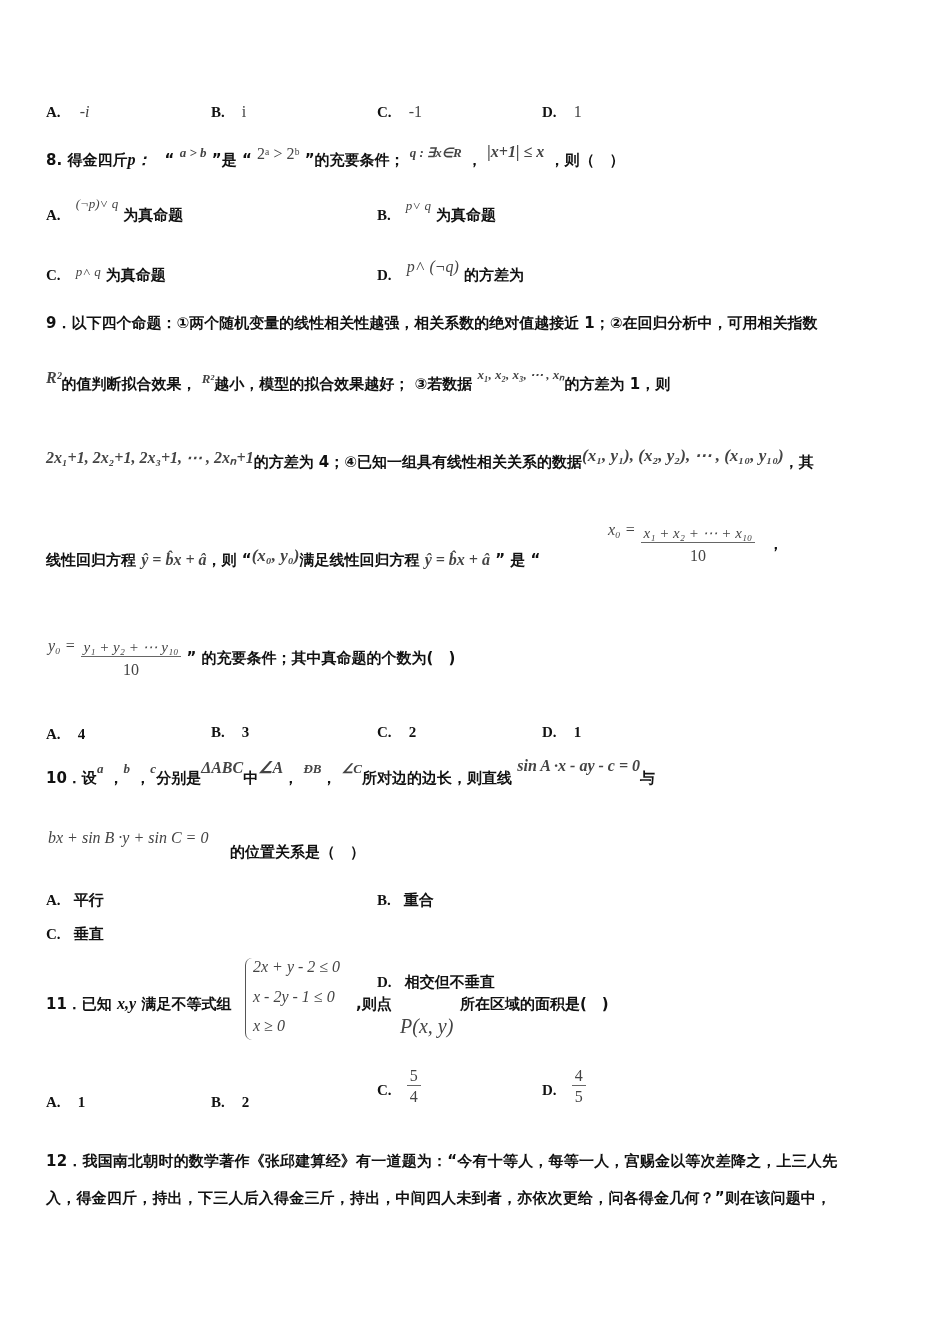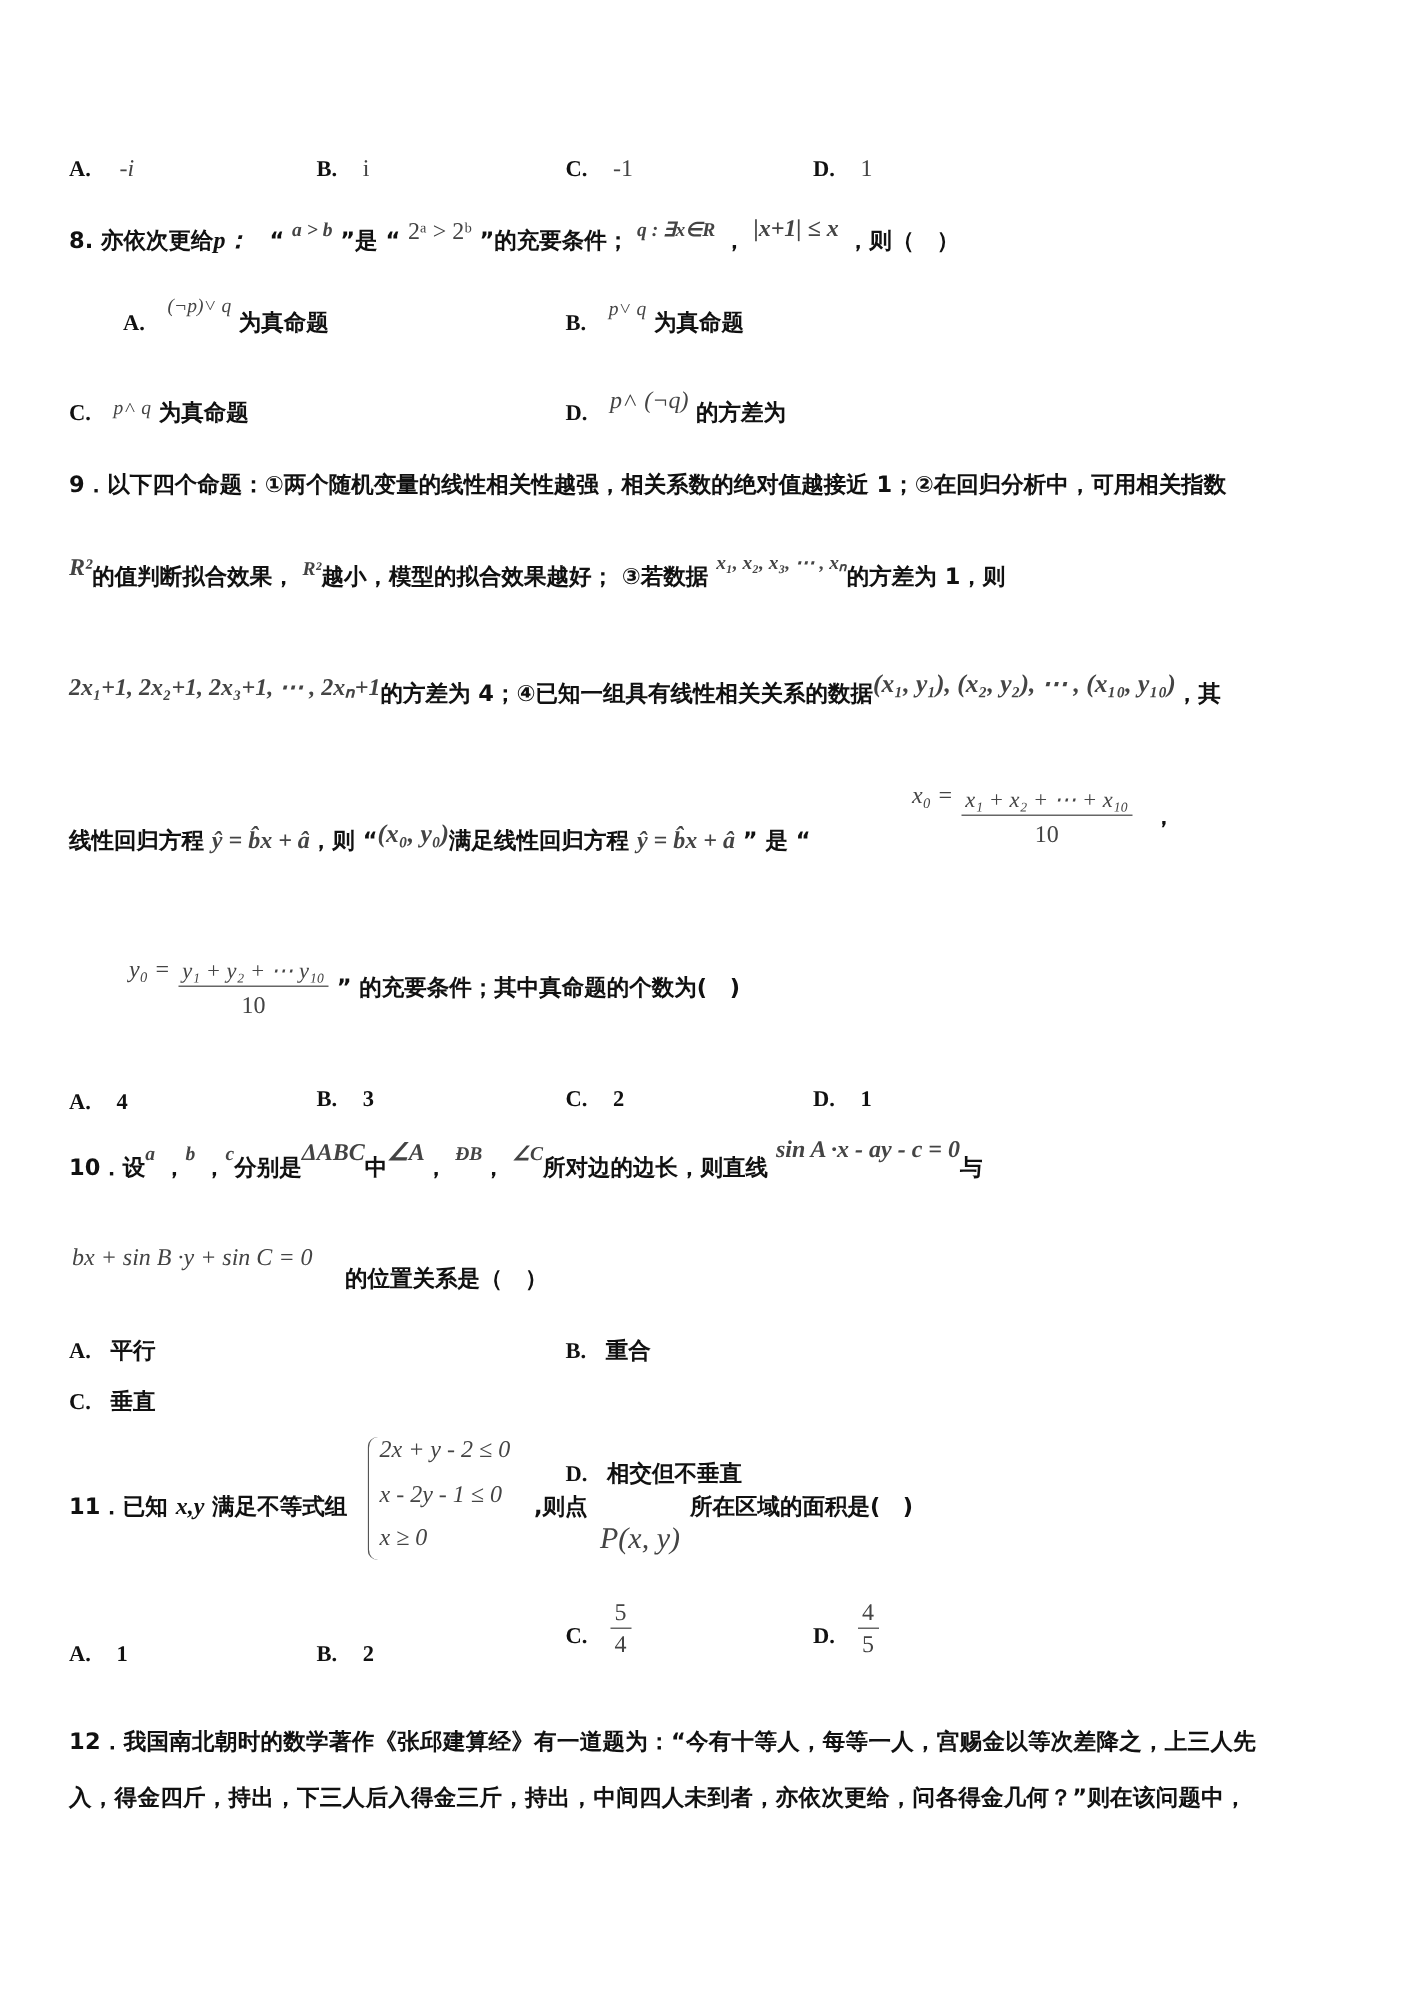--- a/index.html
+++ b/index.html
@@ -30,34 +30,34 @@
   <span class="lbl">C.</span>
   <span class="m" style="margin-left:12px;">-1</span>
 </div>
 <div class="abs" style="left:542px;top:102px;">
   <span class="lbl">D.</span>
   <span class="m" style="margin-left:12px;">1</span>
 </div>
 
 <div class="abs cn" style="left:46px;top:150px;">
   <span>8.</span>
-  <span>亦依次更给</span><span class="mi" style="font-weight:bold;color:#111;">p：</span>
+  <span>得金四斤</span><span class="mi" style="font-weight:bold;color:#111;">p：</span>
   <span style="margin-left:8px;">“</span>
   <span class="mi sm" style="position:relative;top:-8px;">a &gt; b</span>
   <span>”</span><span>是</span>
   <span>“</span>
   <span class="m" style="position:relative;top:-6px;text-align:center;">2ᵃ &gt; 2ᵇ</span>
   <span>”</span><span>的充要条件；</span>
   <span class="mi sm" style="position:relative;top:-8px;">q : ∃x∈R</span>
   <span>，</span>
   <span class="mi" style="position:relative;top:-8px;">|x+1| ≤ x</span>
   <span>，则（　）</span>
 </div>
 
-<div class="abs" style="left:46px;top:205px;margin-left:36px;">
+<div class="abs" style="left:46px;top:205px;">
   <span class="lbl">A.</span>
   <span class="mi sm" style="position:relative;top:-12px;margin-left:10px;">(¬p)˅ q</span>
   <span class="cn">为真命题</span>
 </div>
 <div class="abs" style="left:377px;top:205px;">
   <span class="lbl">B.</span>
   <span class="mi sm" style="position:relative;top:-10px;margin-left:10px;">p˅ q</span>
   <span class="cn">为真命题</span>
 </div>
 <div class="abs" style="left:46px;top:265px;">
@@ -91,21 +91,21 @@
 </div>
 <div class="abs" style="left:608px;top:524px;">
   <span class="mi" style="position:relative;top:-14px;">x₀ =</span>
   <span class="frac">
     <span class="num">x₁ + x₂ + ⋯ + x₁₀</span>
     <span class="den">10</span>
   </span>
   <span class="cn" style="margin-left:8px;">，</span>
 </div>
 
-<div class="abs" style="left:48px;top:638px;margin-left:38px;">
+<div class="abs" style="left:48px;top:638px;">
   <span class="mi" style="position:relative;top:-12px;">y₀ =</span>
   <span class="frac">
     <span class="num">y₁ + y₂ + ⋯ y₁₀</span>
     <span class="den">10</span>
   </span>
   <span class="cn">” 的充要条件；其中真命题的个数为(　)</span>
 </div>
 
 <div class="abs" style="left:46px;top:688px;margin-top:36px;">
   <span class="lbl">A.</span>

